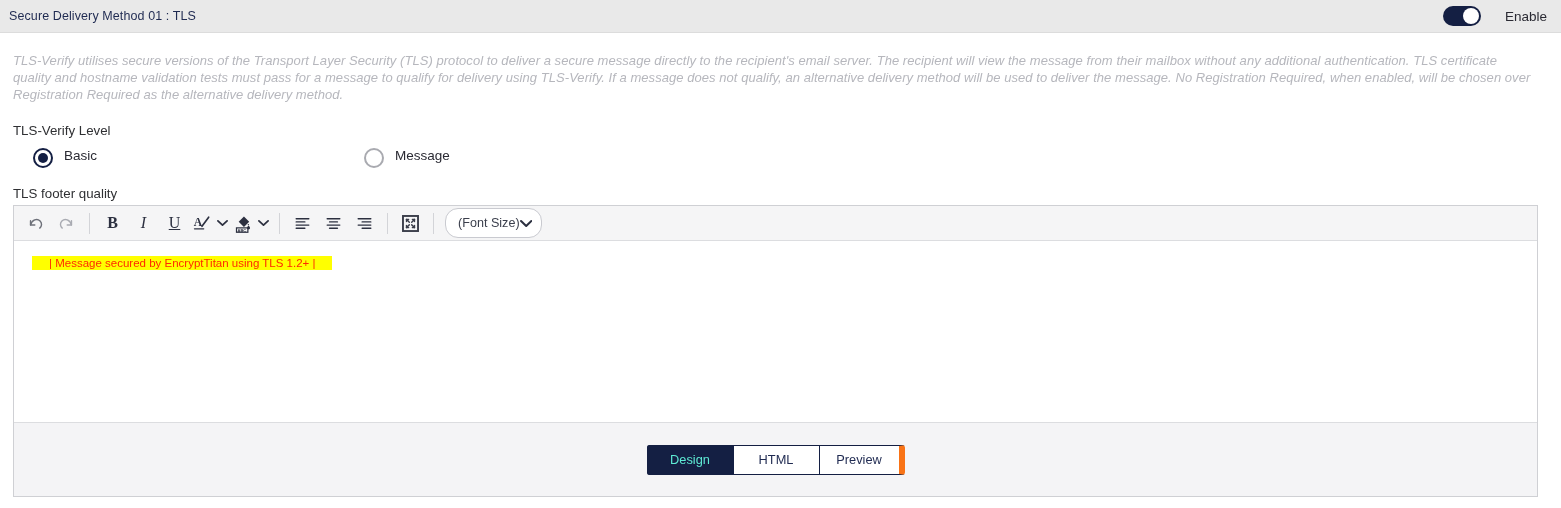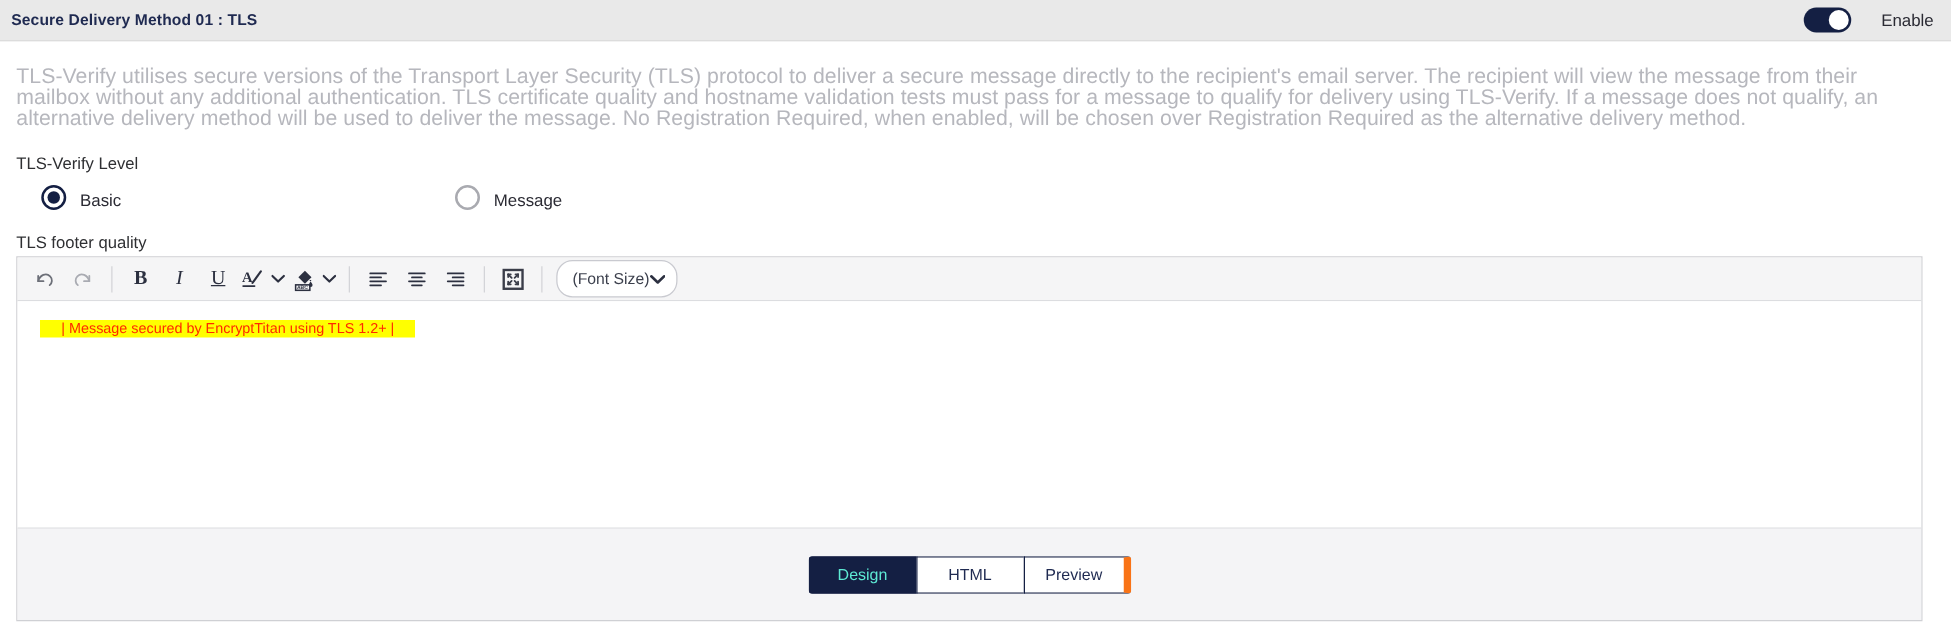--- a/index.html
+++ b/index.html
@@ -14,21 +14,21 @@
 
   
   .header-bar {
     position: absolute; left: 0; top: 0; width: 1561px; height: 33px;
     background: #e9e9e9;
     border-bottom: 1px solid #dcdcdc;
     display: flex; align-items: center;
   }
   .header-title {
     margin-left: 9px;
-    font-size: 12.5px; font-weight: bold; color: #1f2a51;
+    font-size: 12.5px; font-weight: normal; color: #1f2a51;
     letter-spacing: 0.1px;
   }
   .header-right {
     margin-left: auto; margin-right: 14px;
     display: flex; align-items: center; gap: 24px;
   }
   .toggle {
     width: 38px; height: 20px; border-radius: 10px;
     background: #141f43; position: relative; cursor: pointer;
     flex: 0 0 auto;
@@ -36,33 +36,34 @@
   .toggle .knob {
     position: absolute; top: 2px; left: 20px;
     width: 16px; height: 16px; border-radius: 50%;
     background: #ffffff;
   }
   .toggle-label { font-size: 13.5px; color: #2a2a33; }
 
   
   .description {
     position: absolute; left: 13px; top: 52px; width: 1521px;
-    font-size: 17px; line-height: 17px; color: #b6b7bd;
+    font-size: 13px; line-height: 17px; color: #b6b7bd;
     letter-spacing: 0.05px;
+    font-style: italic;
   }
 
   
   .field-label {
     position: absolute; font-size: 13.3px; color: #2f3033;
   }
   #tls-level-label { left: 13px; top: 123px; }
   #footer-template-label { left: 13px; top: 186px; }
 
   .radio-row { position: absolute; left: 13px; top: 148px; width: 520px; height: 24px; }
-  .radio-item { position: absolute; display: flex; align-items: flex-end; gap: 11px; cursor: pointer; padding-left: 18px; }
+  .radio-item { position: absolute; display: flex; align-items: flex-start; gap: 11px; cursor: pointer; padding-left: 18px; }
   .radio-item.basic { left: 2px; top: 0; }
   .radio-item.advanced { left: 333px; top: 0; }
   .radio-mark {
     width: 20px; height: 20px; border-radius: 50%;
     border: 2px solid #a9aab0; background: #fff;
     display: flex; align-items: center; justify-content: center;
     flex: 0 0 auto;
   }
   .radio-mark.checked { border-color: #141f43; }
   .radio-mark.checked::after {

